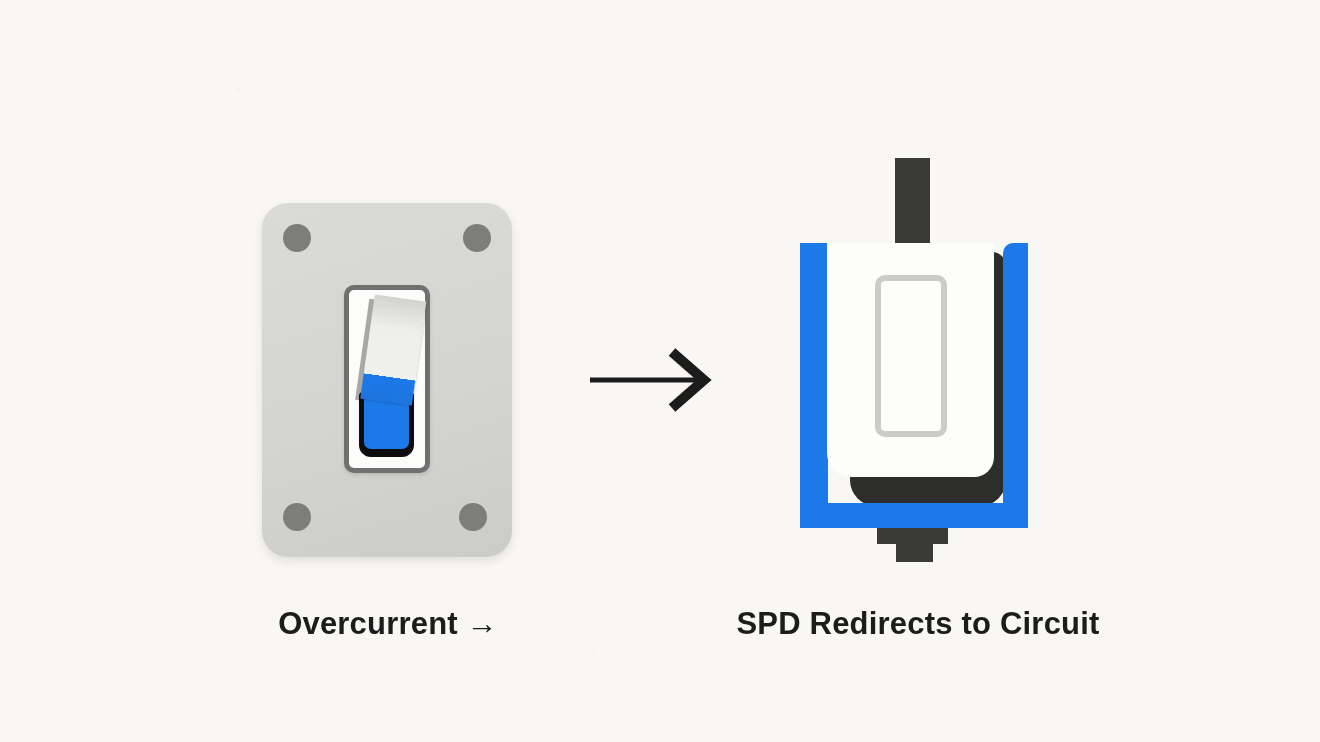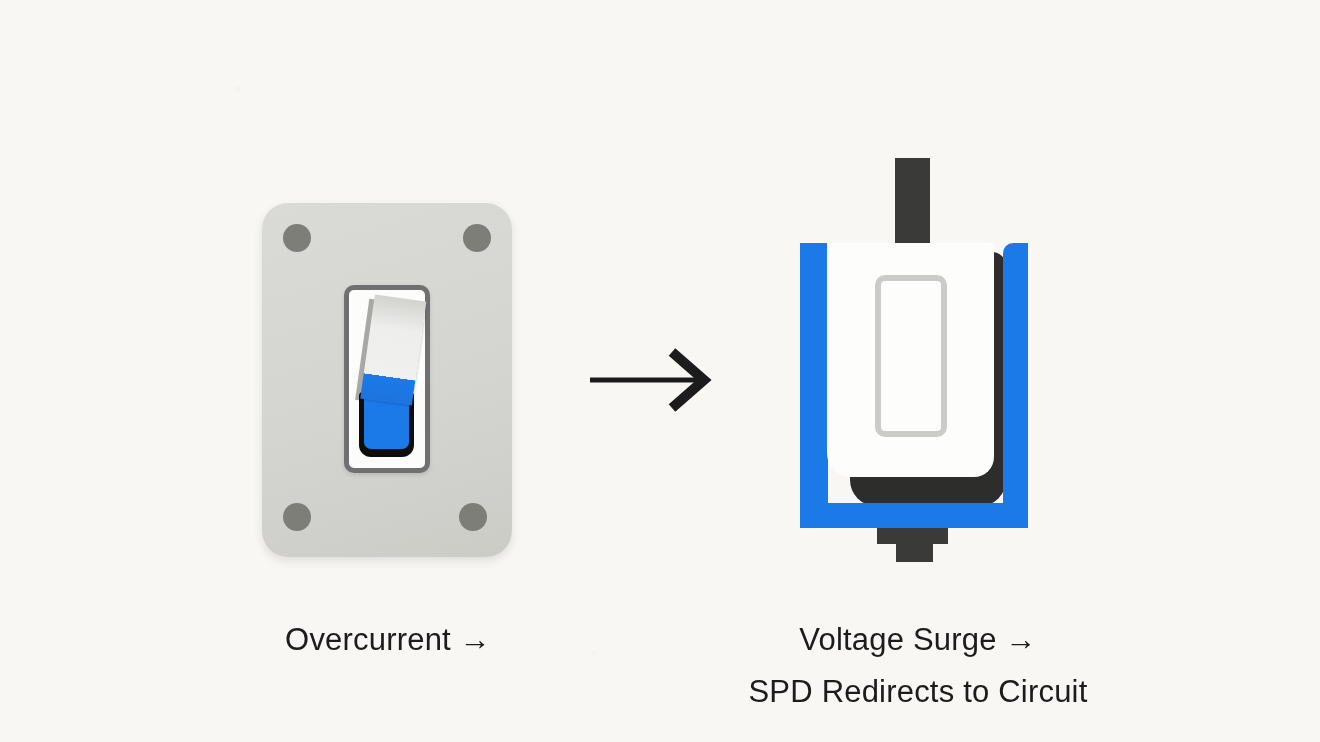--- a/index.html
+++ b/index.html
@@ -116,24 +116,23 @@
     left:896px;top:544px;width:37px;height:18px;
     background:var(--dark,#3a3a38);
   }
 
   
   .caption{
     top:598px;
     text-align:center;
     font-size:31px;
     line-height:52px;
-    font-weight:400;
+    font-weight:700;
     color:var(--text,#1c1c1c);
     letter-spacing:0.2px;
-    margin-top:16px;
   }
   .caption.left{left:162px;width:452px;}
   .caption.right{left:668px;width:500px;}
 </style>
 </head>
 <body>
 
 <div id="canvas">
 
   <div>
@@ -164,17 +163,16 @@
     <div class="abs spd-body"></div>
     <div class="abs spd-window"></div>
     <div class="abs spd-bottom-bar"></div>
     <div class="abs spd-bottom-stub"></div>
   </div>
 
   <div class="abs caption left">
     <div>Overcurrent →</div>
   </div>
   <div class="abs caption right">
-    <div>Voltage Surge →</div>
     <div>SPD Redirects to Circuit</div>
   </div>
 
 </div>
 
 </body></html>

